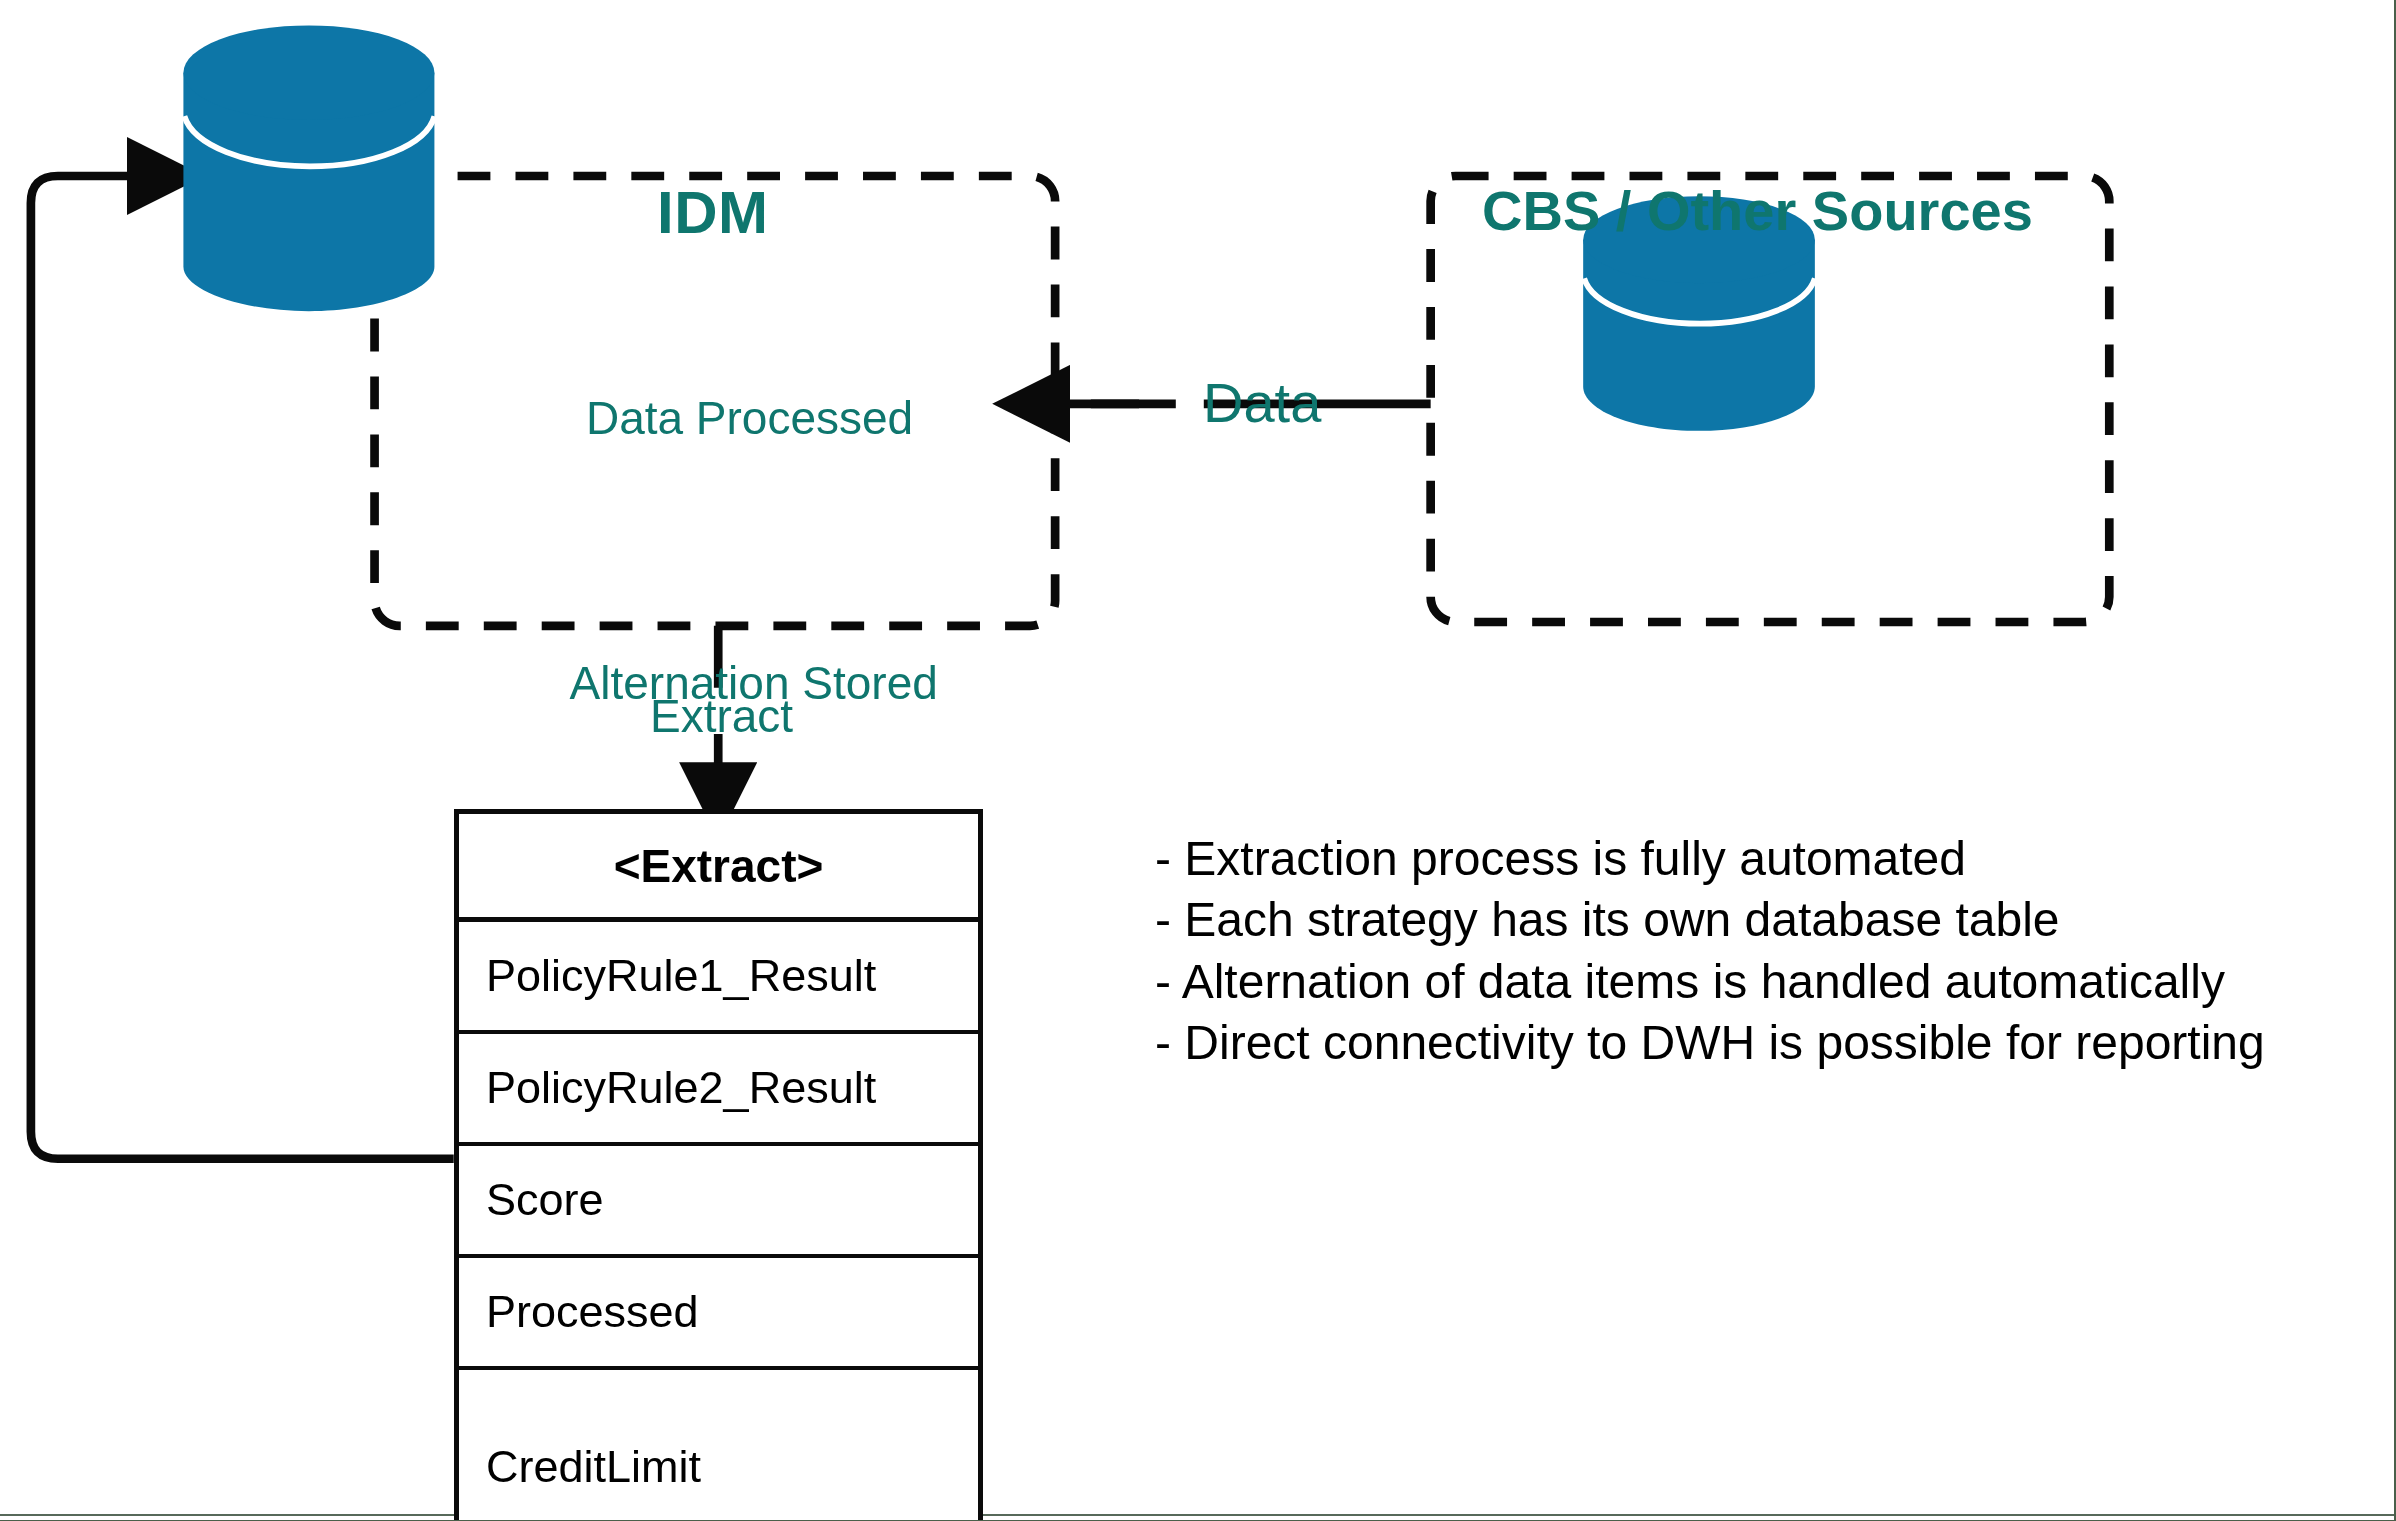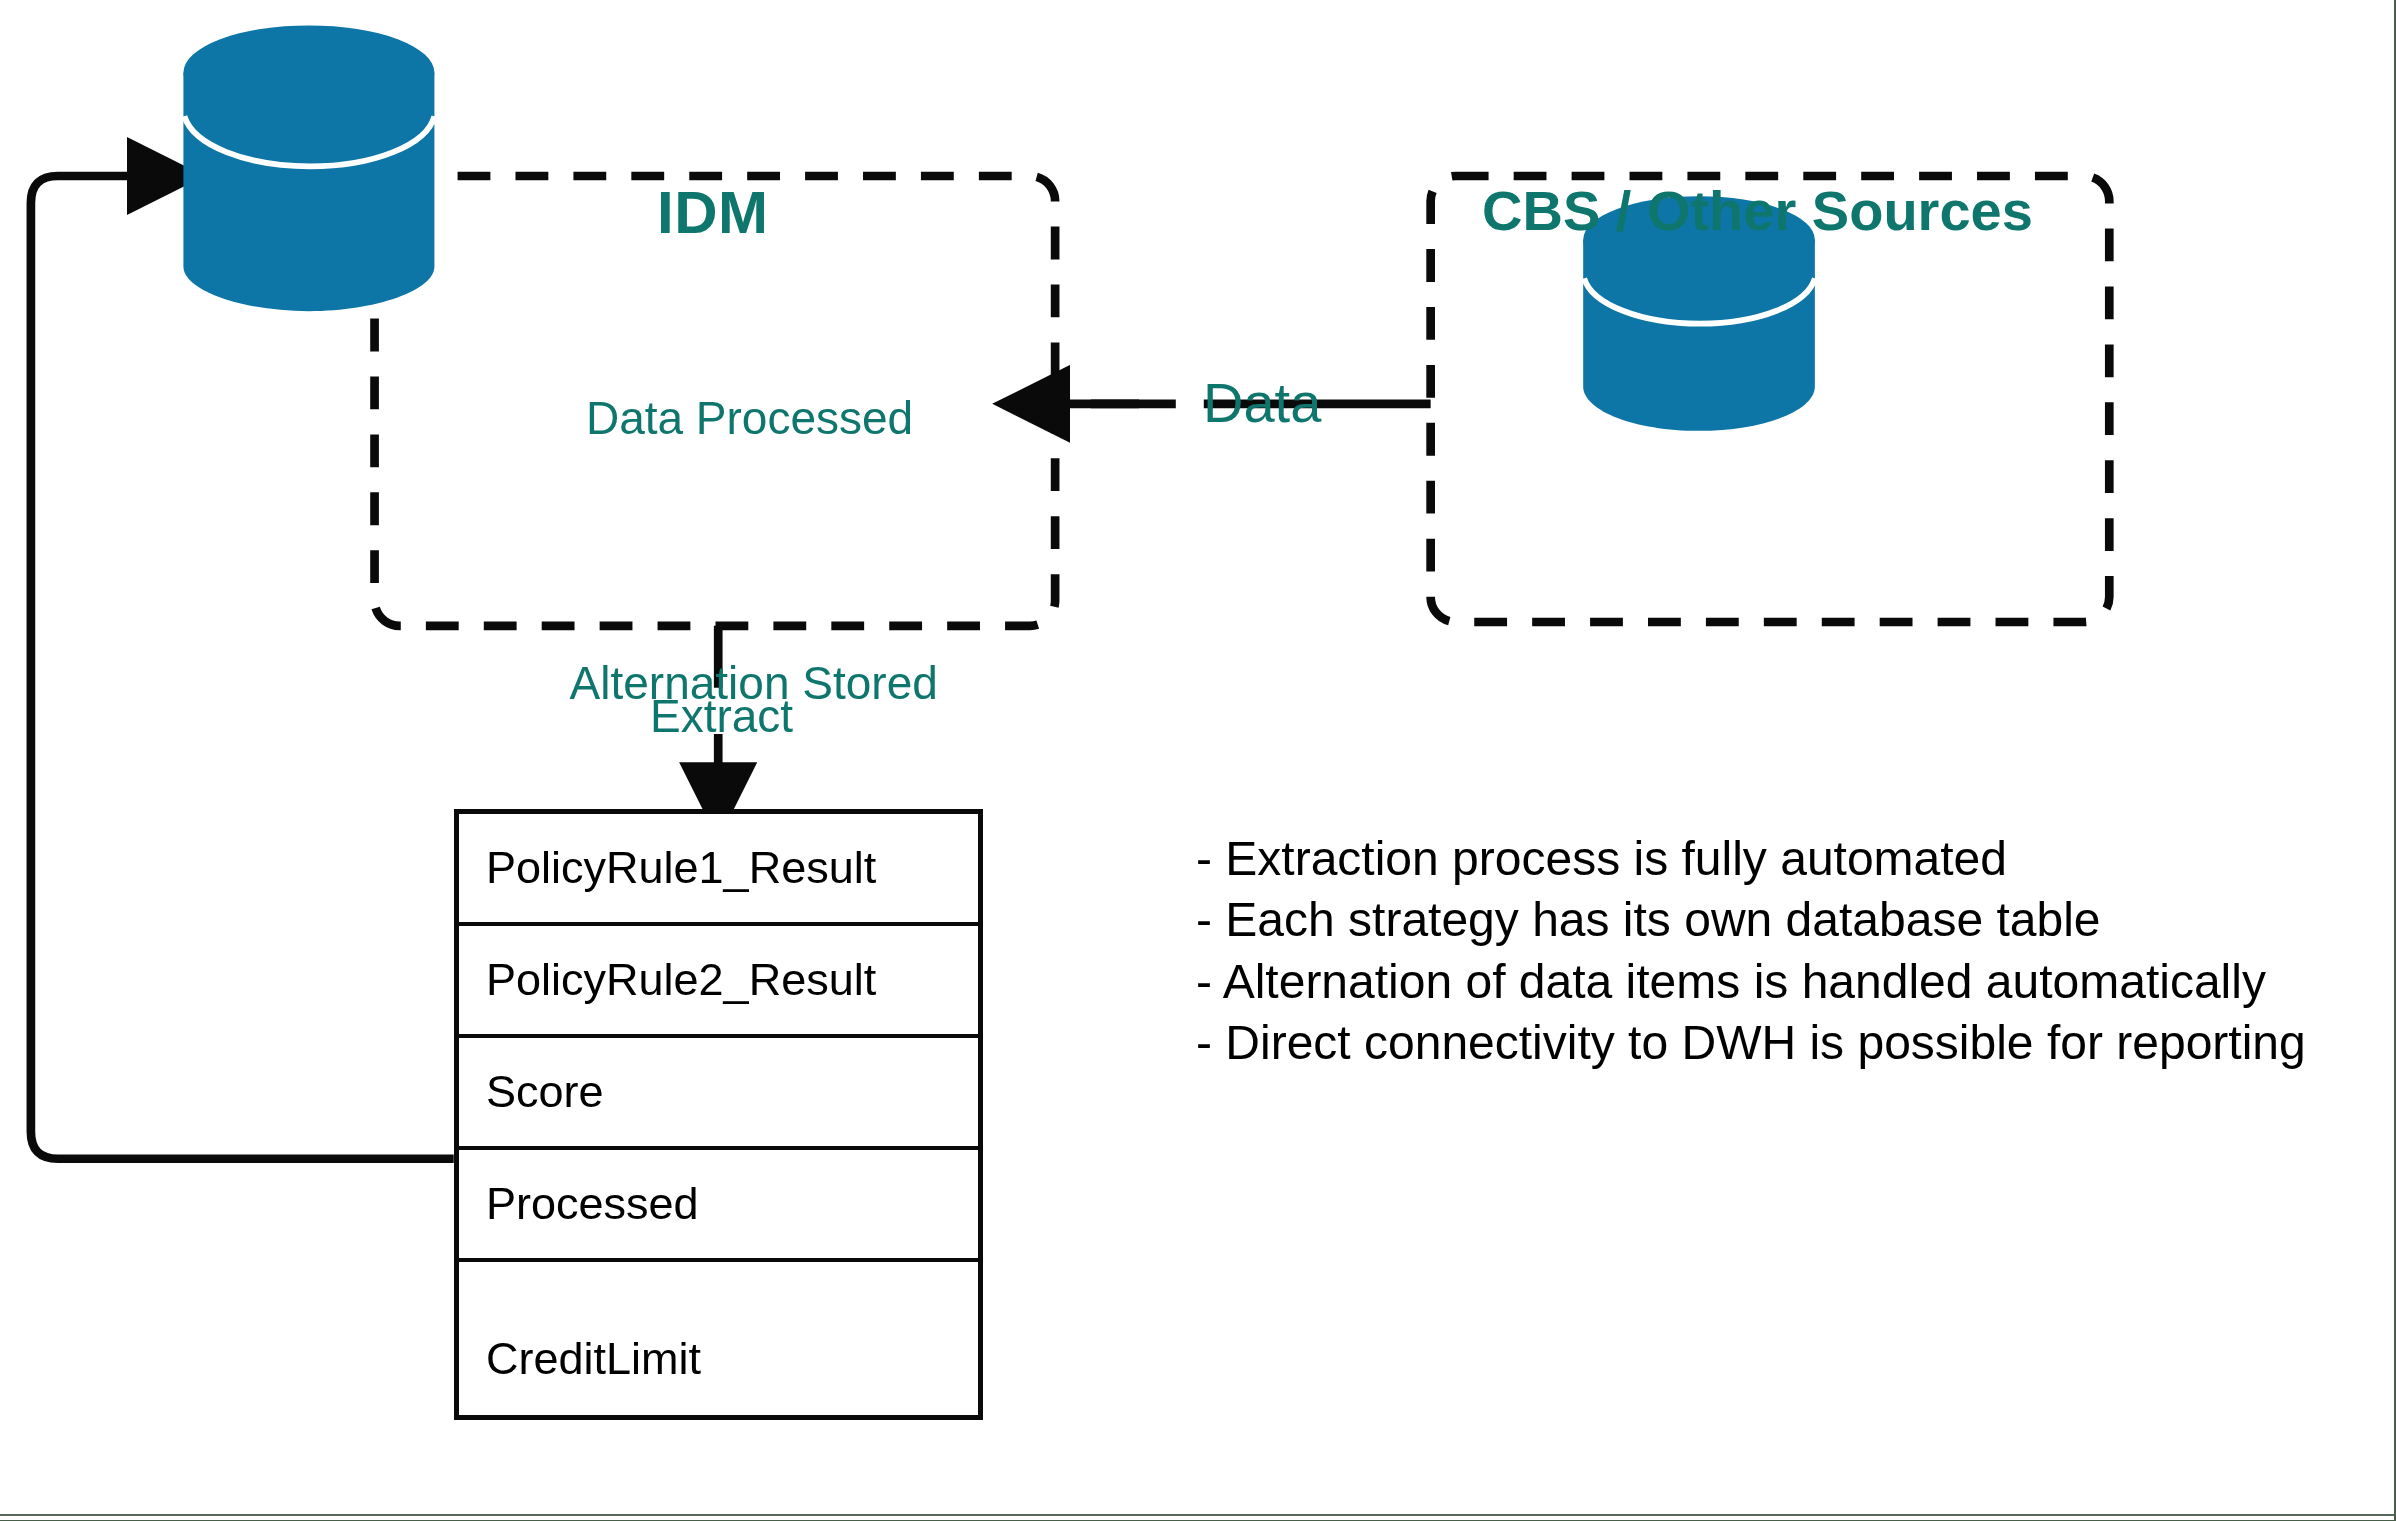--- a/index.html
+++ b/index.html
@@ -105,21 +105,20 @@
   #notes {
     position: absolute;
     left: 1155px;
     top: 828px;
     font-size: 48px;
     line-height: 1.28;
   }
   .note-line {
     display: block;
     white-space: pre;
-    margin-left: 41px;
   }
 </style>
 </head>
 <body>
 
 <div id="canvas">
 
   <svg id="svg-layer" viewBox="0 0 2482 1576" xmlns="http://www.w3.org/2000/svg">
     <defs>
       <marker id="arrow-right" markerWidth="9" markerHeight="9" refX="1.2" refY="4.5" orient="auto" markerUnits="strokeWidth">
@@ -169,20 +168,21 @@
     <span>Alternation Stored</span>
   </div>
 
   <div class="txt" id="cbs-title">CBS / Other Sources</div>
 
   <div class="txt" id="label-data">Data</div>
 
   <div class="txt" id="label-extract">Extract</div>
 
   <div id="extract-table">
+    <div class="tbl-header">&lt;Extract&gt;</div>
     <div class="tbl-row">PolicyRule1_Result</div>
     <div class="tbl-row">PolicyRule2_Result</div>
     <div class="tbl-row">Score</div>
     <div class="tbl-row">Processed</div>
     <div class="tbl-row">CreditLimit</div>
   </div>
 
   <div id="notes">
     <span class="note-line">- Extraction process is fully automated</span>
     <span class="note-line">- Each strategy has its own database table</span>

